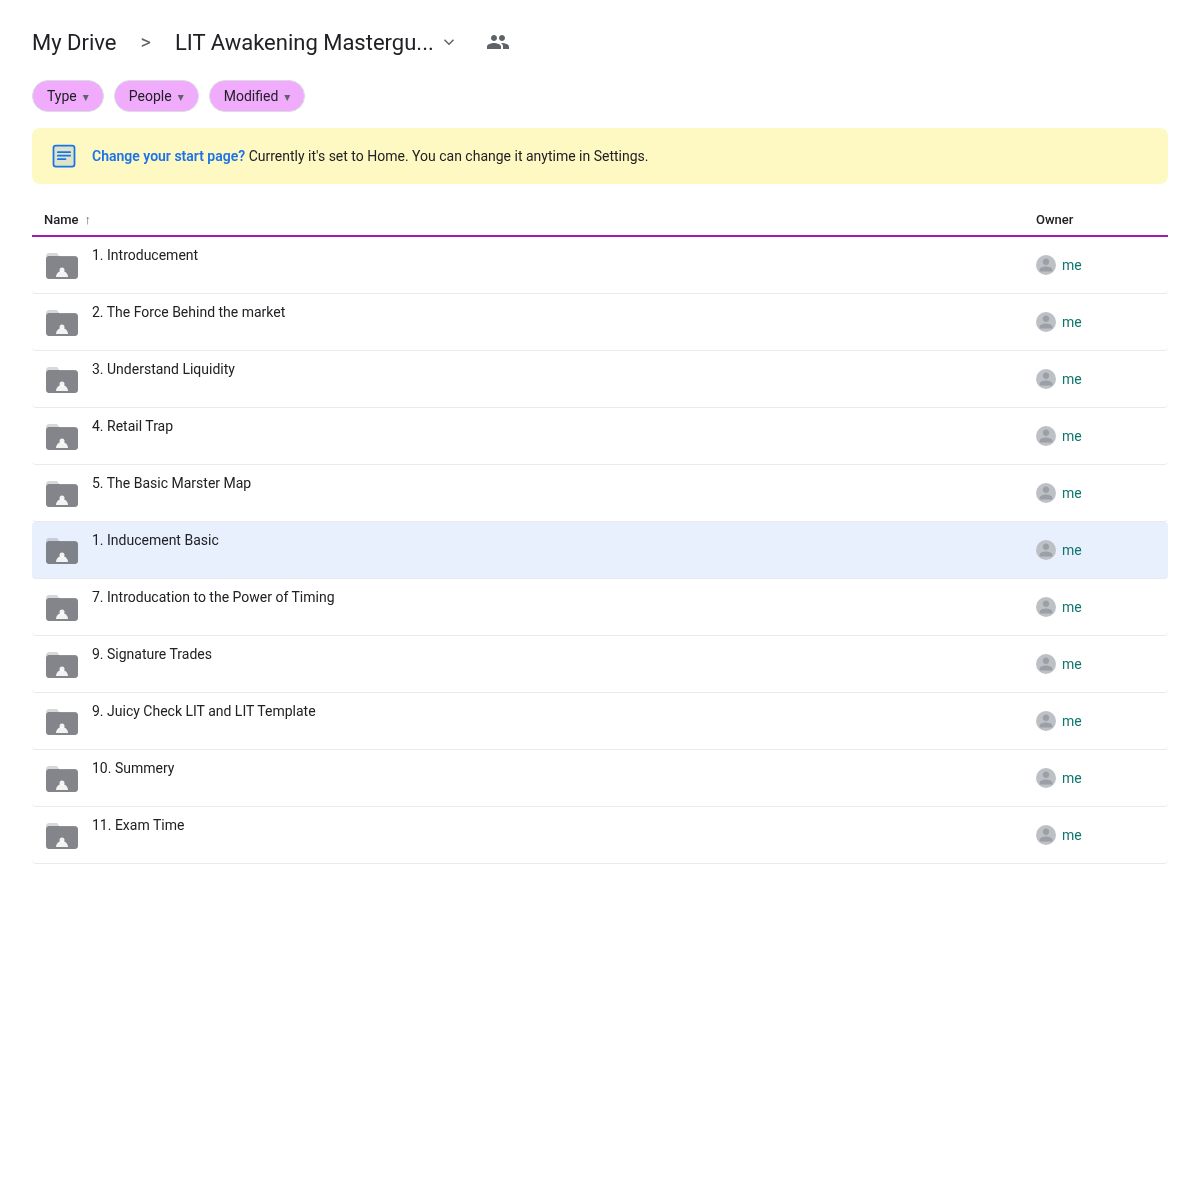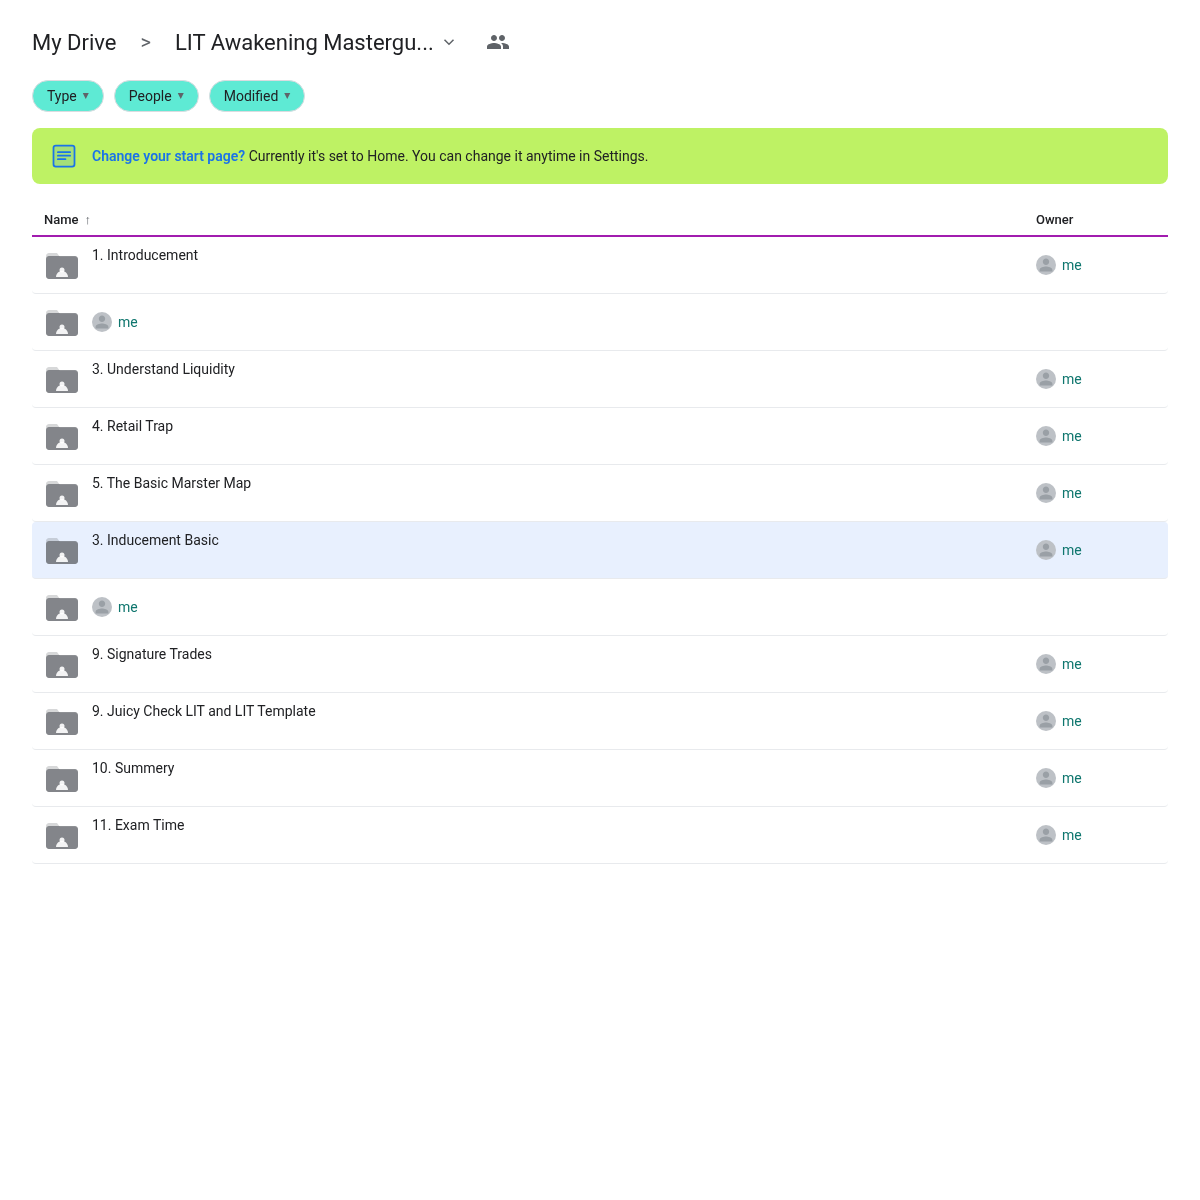--- a/index.html
+++ b/index.html
@@ -42,38 +42,38 @@
       justify-content: center;
       cursor: pointer;
     }
     .filters {
       display: flex;
       gap: 10px;
       padding: 4px 32px 16px 32px;
     }
     .filter-btn {
       display: flex;
-      align-items: flex-start;
+      align-items: flex-end;
       gap: 6px;
       border: 1.5px solid #dadce0;
       border-radius: 20px;
       padding: 7px 14px;
-      background: #5eead4;
+      background: #f0abfc;
       font-size: 14px;
       color: #202124;
       cursor: pointer;
       font-family: inherit;
     }
     .filter-chevron {
       font-size: 12px;
       color: #5f6368;
     }
     .info-banner {
       margin: 0 32px 20px 32px;
-      background: #bef264;
+      background: #fef9c3;
       border-radius: 8px;
       padding: 14px 18px;
       display: flex;
       align-items: center;
       gap: 14px;
     }
     .info-banner-icon {
       width: 28px;
       height: 28px;
       flex-shrink: 0;
@@ -243,20 +243,21 @@
     <div class="row-icon">
       <svg width="36" height="32" viewBox="0 0 36 32" fill="none">
         <path d="M2 7C2 5.34315 3.34315 4 5 4H13L16 8H31C32.6569 8 34 9.34315 34 11V27C34 28.6569 32.6569 30 31 30H5C3.34315 30 2 28.6569 2 27V7Z" fill="#5f6368" opacity="0.25"></path>
         <path d="M2 10C2 8.34315 3.34315 7 5 7H31C32.6569 7 34 8.34315 34 10V27C34 28.6569 32.6569 30 31 30H5C3.34315 30 2 28.6569 2 27V10Z" fill="#5f6368" opacity="0.7"></path>
 
         <circle cx="18" cy="21" r="2.5" fill="white" opacity="0.9"></circle>
         <path d="M12 28c0-3.31 2.69-6 6-6s6 2.69 6 6" fill="white" opacity="0.9"></path>
 
       </svg>
     </div>
+    <div class="row-name">2. The Force Behind the market</div>
     <div class="row-owner">
       <div class="owner-avatar">
         <svg width="16" height="16" viewBox="0 0 24 24" fill="#9aa0a6">
           <path d="M12 12c2.7 0 4.8-2.1 4.8-4.8S14.7 2.4 12 2.4 7.2 4.5 7.2 7.2 9.3 12 12 12zm0 2.4c-3.2 0-9.6 1.6-9.6 4.8v2.4h19.2v-2.4c0-3.2-6.4-4.8-9.6-4.8z"></path>
         </svg>
       </div>
       <span>me</span>
     </div>
   </div>
       <div class="table-row">
@@ -326,41 +327,42 @@
     <div class="row-icon">
       <svg width="36" height="32" viewBox="0 0 36 32" fill="none">
         <path d="M2 7C2 5.34315 3.34315 4 5 4H13L16 8H31C32.6569 8 34 9.34315 34 11V27C34 28.6569 32.6569 30 31 30H5C3.34315 30 2 28.6569 2 27V7Z" fill="#5f6368" opacity="0.25"></path>
         <path d="M2 10C2 8.34315 3.34315 7 5 7H31C32.6569 7 34 8.34315 34 10V27C34 28.6569 32.6569 30 31 30H5C3.34315 30 2 28.6569 2 27V10Z" fill="#5f6368" opacity="0.7"></path>
 
         <circle cx="18" cy="21" r="2.5" fill="white" opacity="0.9"></circle>
         <path d="M12 28c0-3.31 2.69-6 6-6s6 2.69 6 6" fill="white" opacity="0.9"></path>
 
       </svg>
     </div>
-    <div class="row-name">3. Inducement Basic</div>
-    <div class="row-owner">
-      <div class="owner-avatar">
-        <svg width="16" height="16" viewBox="0 0 24 24" fill="#9aa0a6">
-          <path d="M12 12c2.7 0 4.8-2.1 4.8-4.8S14.7 2.4 12 2.4 7.2 4.5 7.2 7.2 9.3 12 12 12zm0 2.4c-3.2 0-9.6 1.6-9.6 4.8v2.4h19.2v-2.4c0-3.2-6.4-4.8-9.6-4.8z"></path>
-        </svg>
-      </div>
-      <span>me</span>
-    </div>
-  </div>
-      <div class="table-row">
-    <div class="row-icon">
-      <svg width="36" height="32" viewBox="0 0 36 32" fill="none">
-        <path d="M2 7C2 5.34315 3.34315 4 5 4H13L16 8H31C32.6569 8 34 9.34315 34 11V27C34 28.6569 32.6569 30 31 30H5C3.34315 30 2 28.6569 2 27V7Z" fill="#5f6368" opacity="0.25"></path>
-        <path d="M2 10C2 8.34315 3.34315 7 5 7H31C32.6569 7 34 8.34315 34 10V27C34 28.6569 32.6569 30 31 30H5C3.34315 30 2 28.6569 2 27V10Z" fill="#5f6368" opacity="0.7"></path>
-
-        <circle cx="18" cy="21" r="2.5" fill="white" opacity="0.9"></circle>
-        <path d="M12 28c0-3.31 2.69-6 6-6s6 2.69 6 6" fill="white" opacity="0.9"></path>
-
-      </svg>
-    </div>
+    <div class="row-name">1. Inducement Basic</div>
+    <div class="row-owner">
+      <div class="owner-avatar">
+        <svg width="16" height="16" viewBox="0 0 24 24" fill="#9aa0a6">
+          <path d="M12 12c2.7 0 4.8-2.1 4.8-4.8S14.7 2.4 12 2.4 7.2 4.5 7.2 7.2 9.3 12 12 12zm0 2.4c-3.2 0-9.6 1.6-9.6 4.8v2.4h19.2v-2.4c0-3.2-6.4-4.8-9.6-4.8z"></path>
+        </svg>
+      </div>
+      <span>me</span>
+    </div>
+  </div>
+      <div class="table-row">
+    <div class="row-icon">
+      <svg width="36" height="32" viewBox="0 0 36 32" fill="none">
+        <path d="M2 7C2 5.34315 3.34315 4 5 4H13L16 8H31C32.6569 8 34 9.34315 34 11V27C34 28.6569 32.6569 30 31 30H5C3.34315 30 2 28.6569 2 27V7Z" fill="#5f6368" opacity="0.25"></path>
+        <path d="M2 10C2 8.34315 3.34315 7 5 7H31C32.6569 7 34 8.34315 34 10V27C34 28.6569 32.6569 30 31 30H5C3.34315 30 2 28.6569 2 27V10Z" fill="#5f6368" opacity="0.7"></path>
+
+        <circle cx="18" cy="21" r="2.5" fill="white" opacity="0.9"></circle>
+        <path d="M12 28c0-3.31 2.69-6 6-6s6 2.69 6 6" fill="white" opacity="0.9"></path>
+
+      </svg>
+    </div>
+    <div class="row-name">7. Introducation to the Power of Timing</div>
     <div class="row-owner">
       <div class="owner-avatar">
         <svg width="16" height="16" viewBox="0 0 24 24" fill="#9aa0a6">
           <path d="M12 12c2.7 0 4.8-2.1 4.8-4.8S14.7 2.4 12 2.4 7.2 4.5 7.2 7.2 9.3 12 12 12zm0 2.4c-3.2 0-9.6 1.6-9.6 4.8v2.4h19.2v-2.4c0-3.2-6.4-4.8-9.6-4.8z"></path>
         </svg>
       </div>
       <span>me</span>
     </div>
   </div>
       <div class="table-row">

